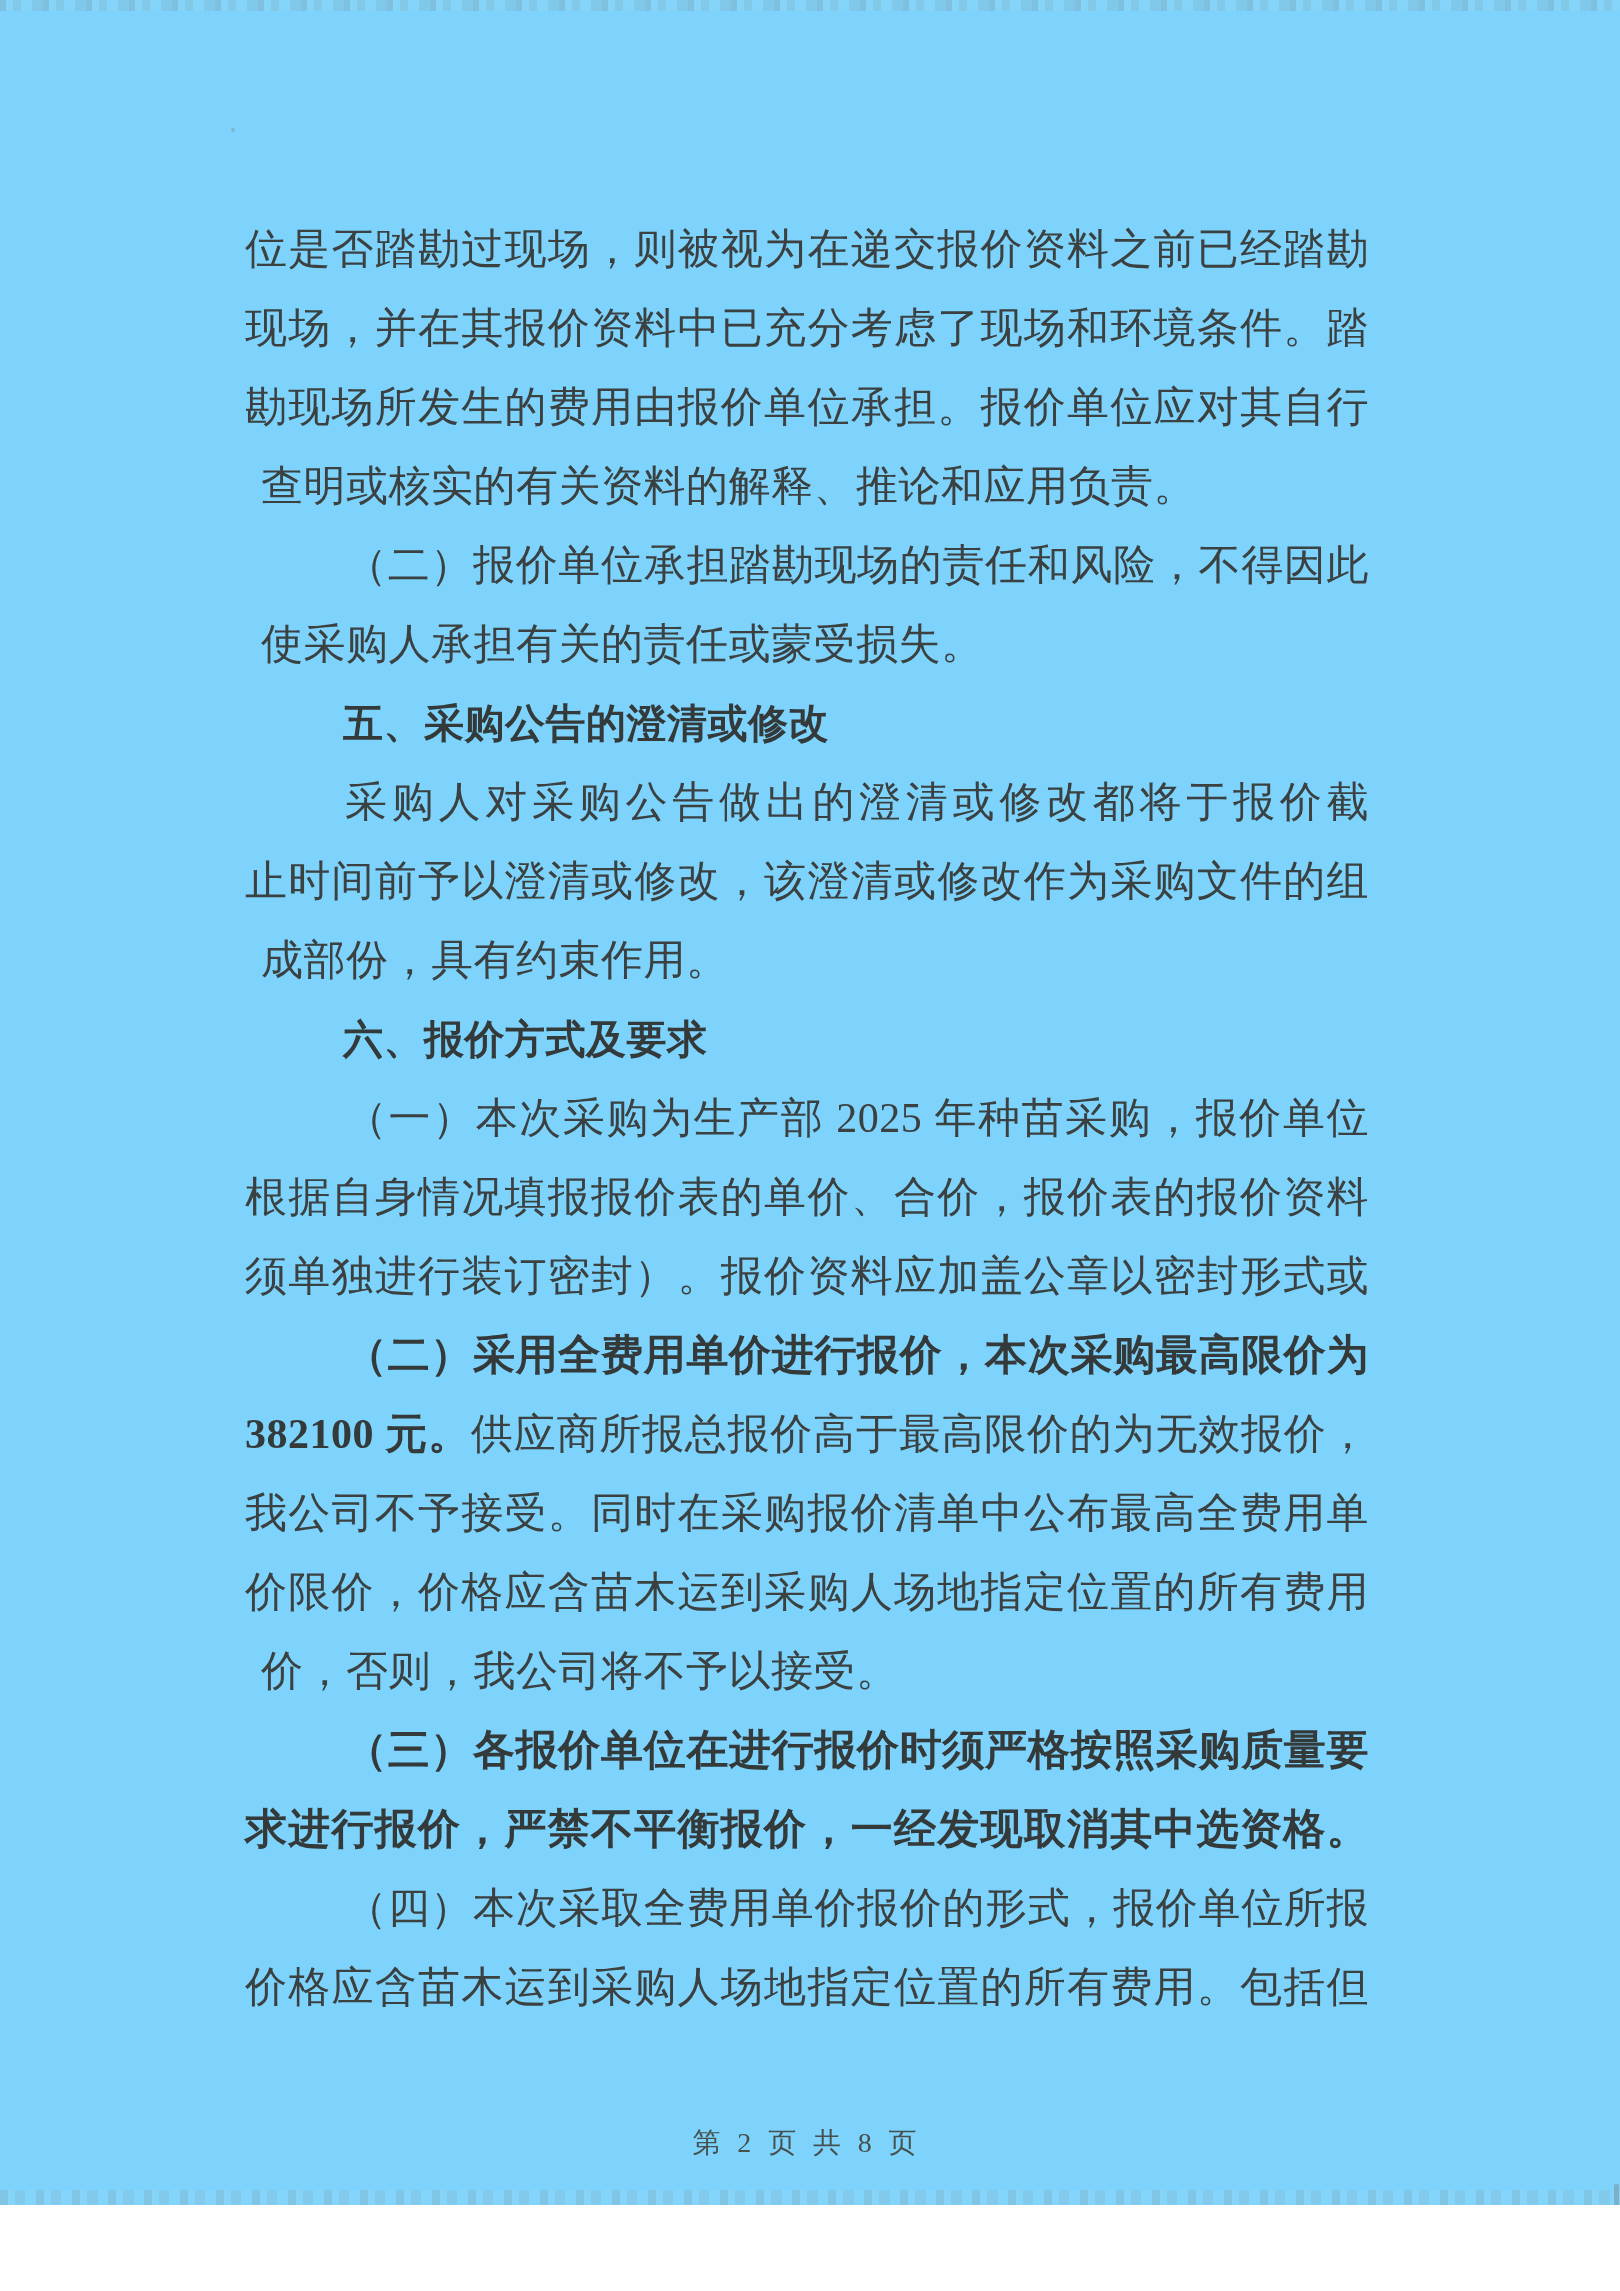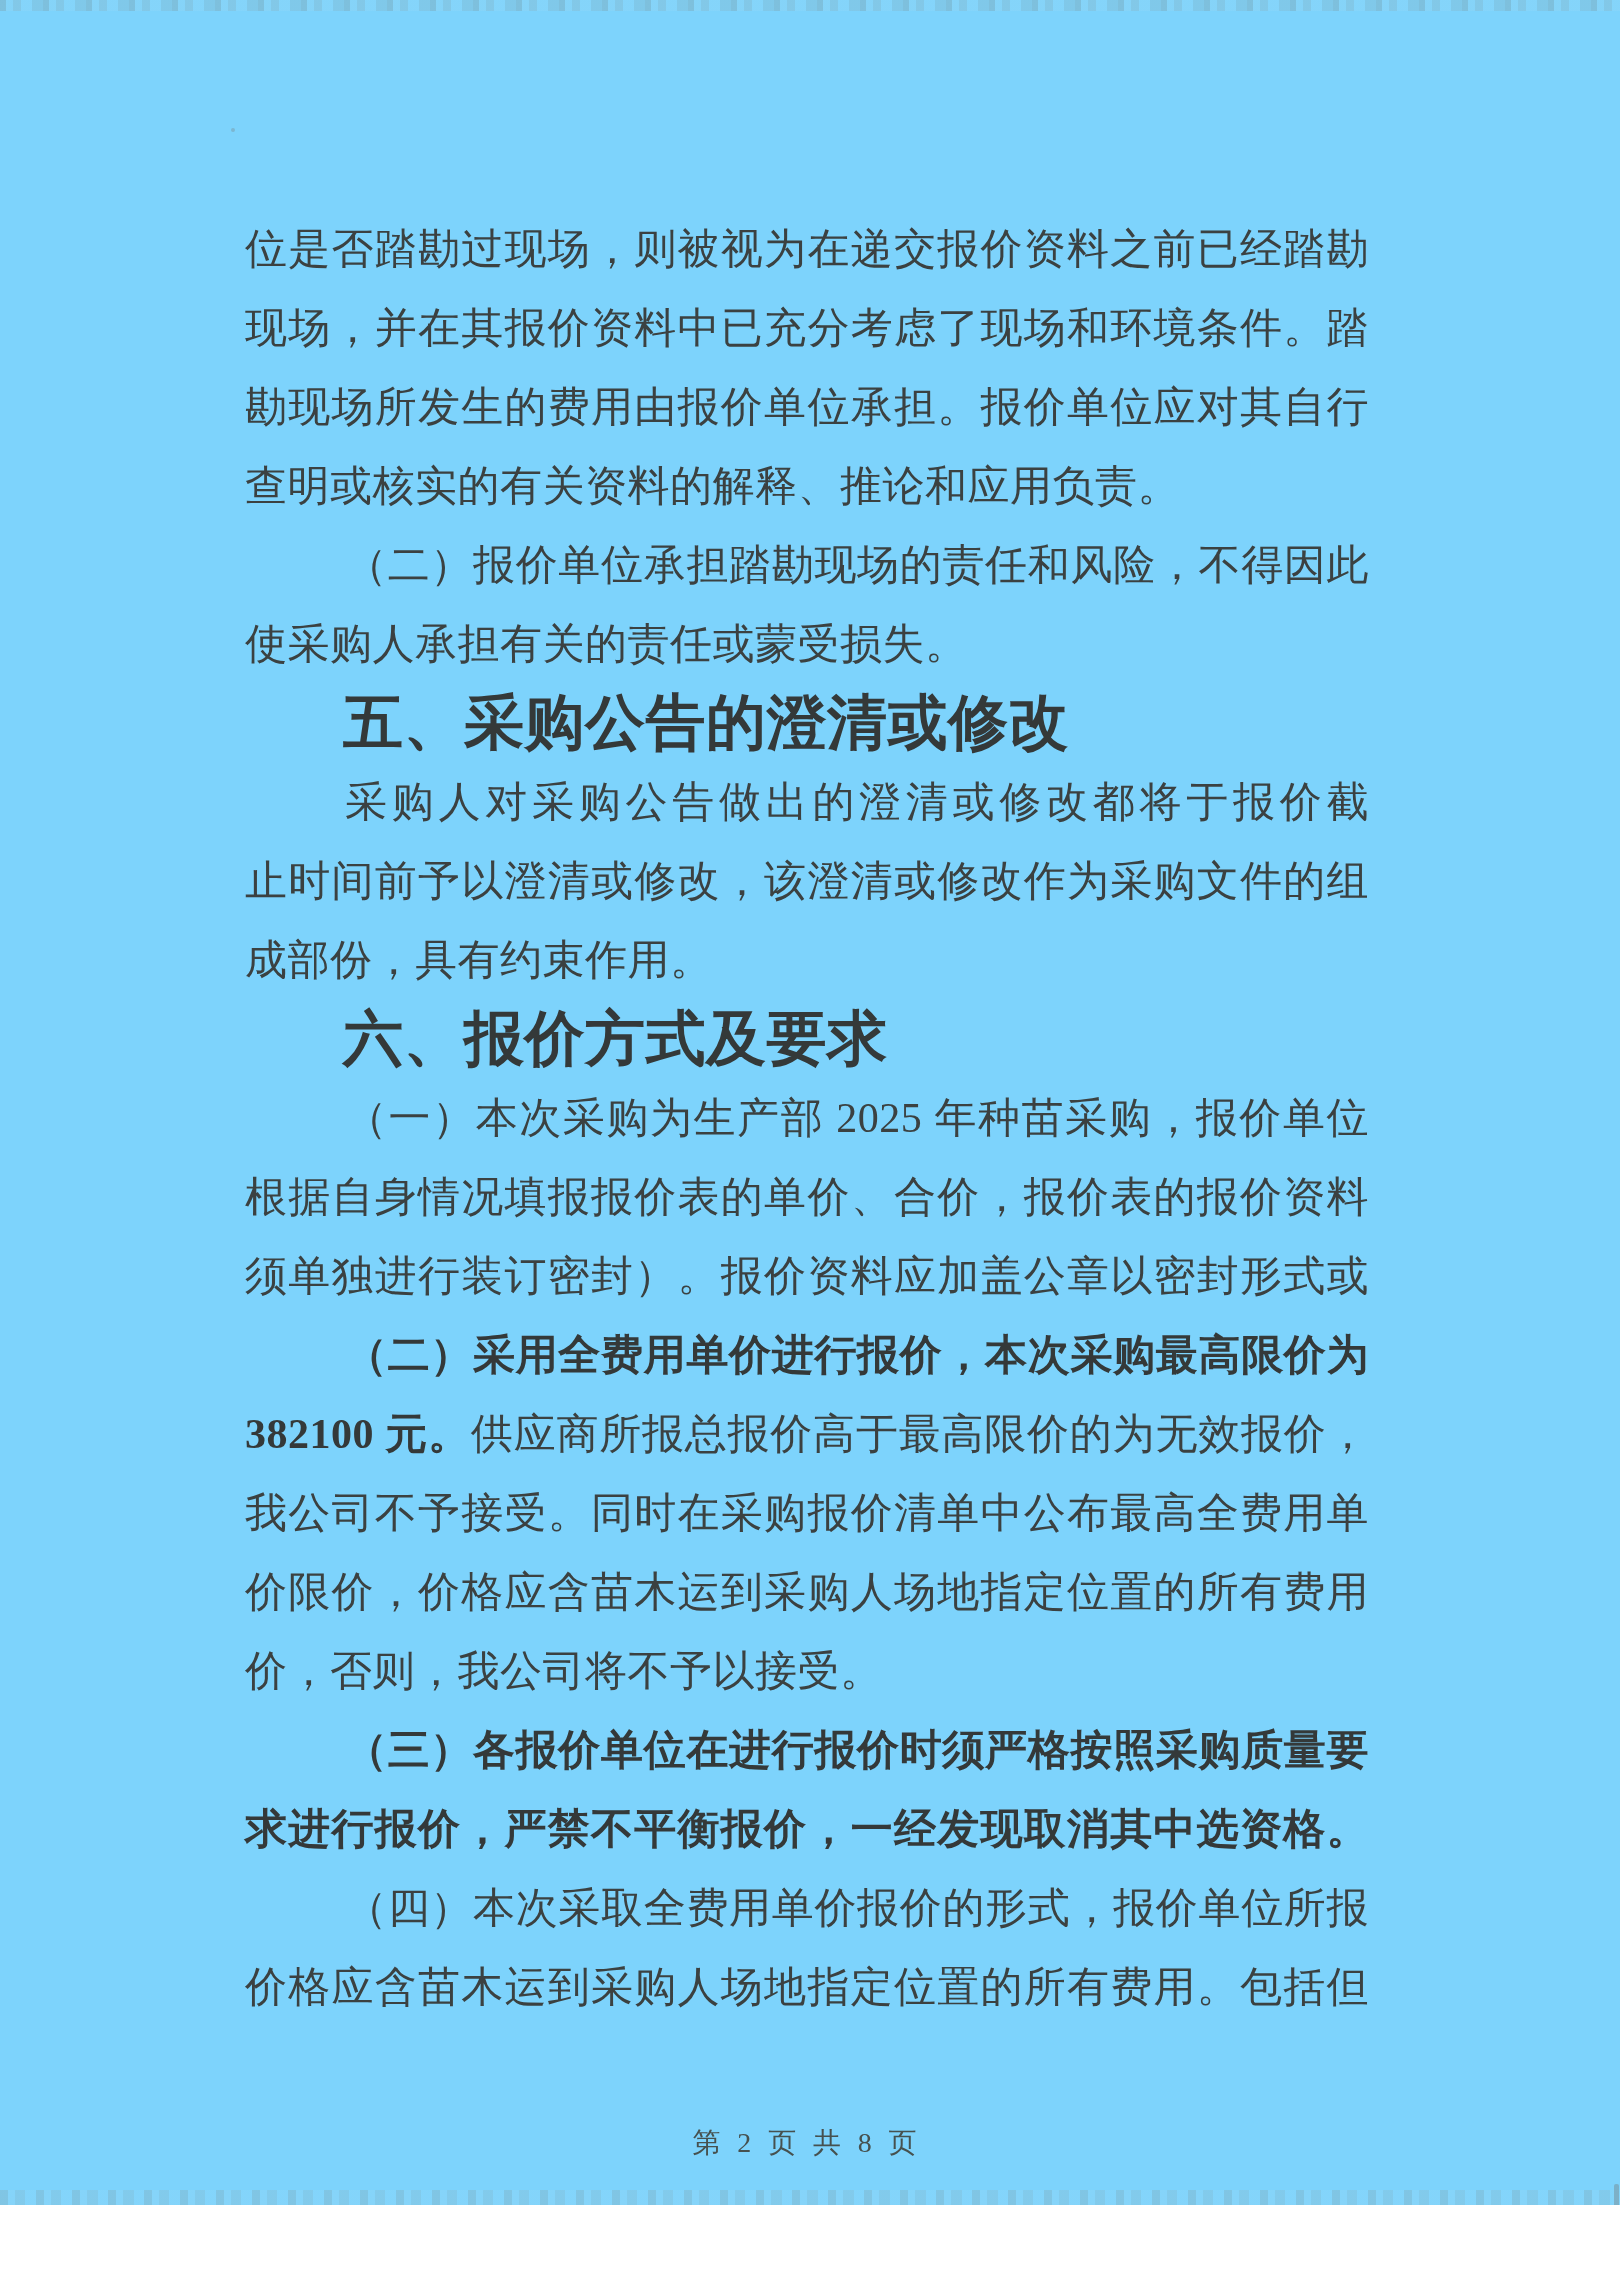--- a/index.html
+++ b/index.html
@@ -29,32 +29,33 @@
     height: 79px;
     line-height: 79px;
     text-align: justify;
     text-align-last: justify;
     text-justify: inter-ideograph;
     white-space: normal;
     overflow: visible;
   }
   .line.last {
     text-align-last: left;
+    margin-left: 16px;
   }
   .line.indent {
     text-indent: 100px;
   }
   .line.bold, .line .bold {
     font-weight: bold;
     color: #343939;
   }
   .line.heading {
     font-weight: bold;
     color: #343939;
-    font-size: 60px;
+    font-size: 40px;
     text-align: left;
     text-align-last: left;
     text-indent: 98px;
   }
   
   .footer {
     position: absolute;
     left: 245px;
     top: 2119px;
     width: 1124px;

